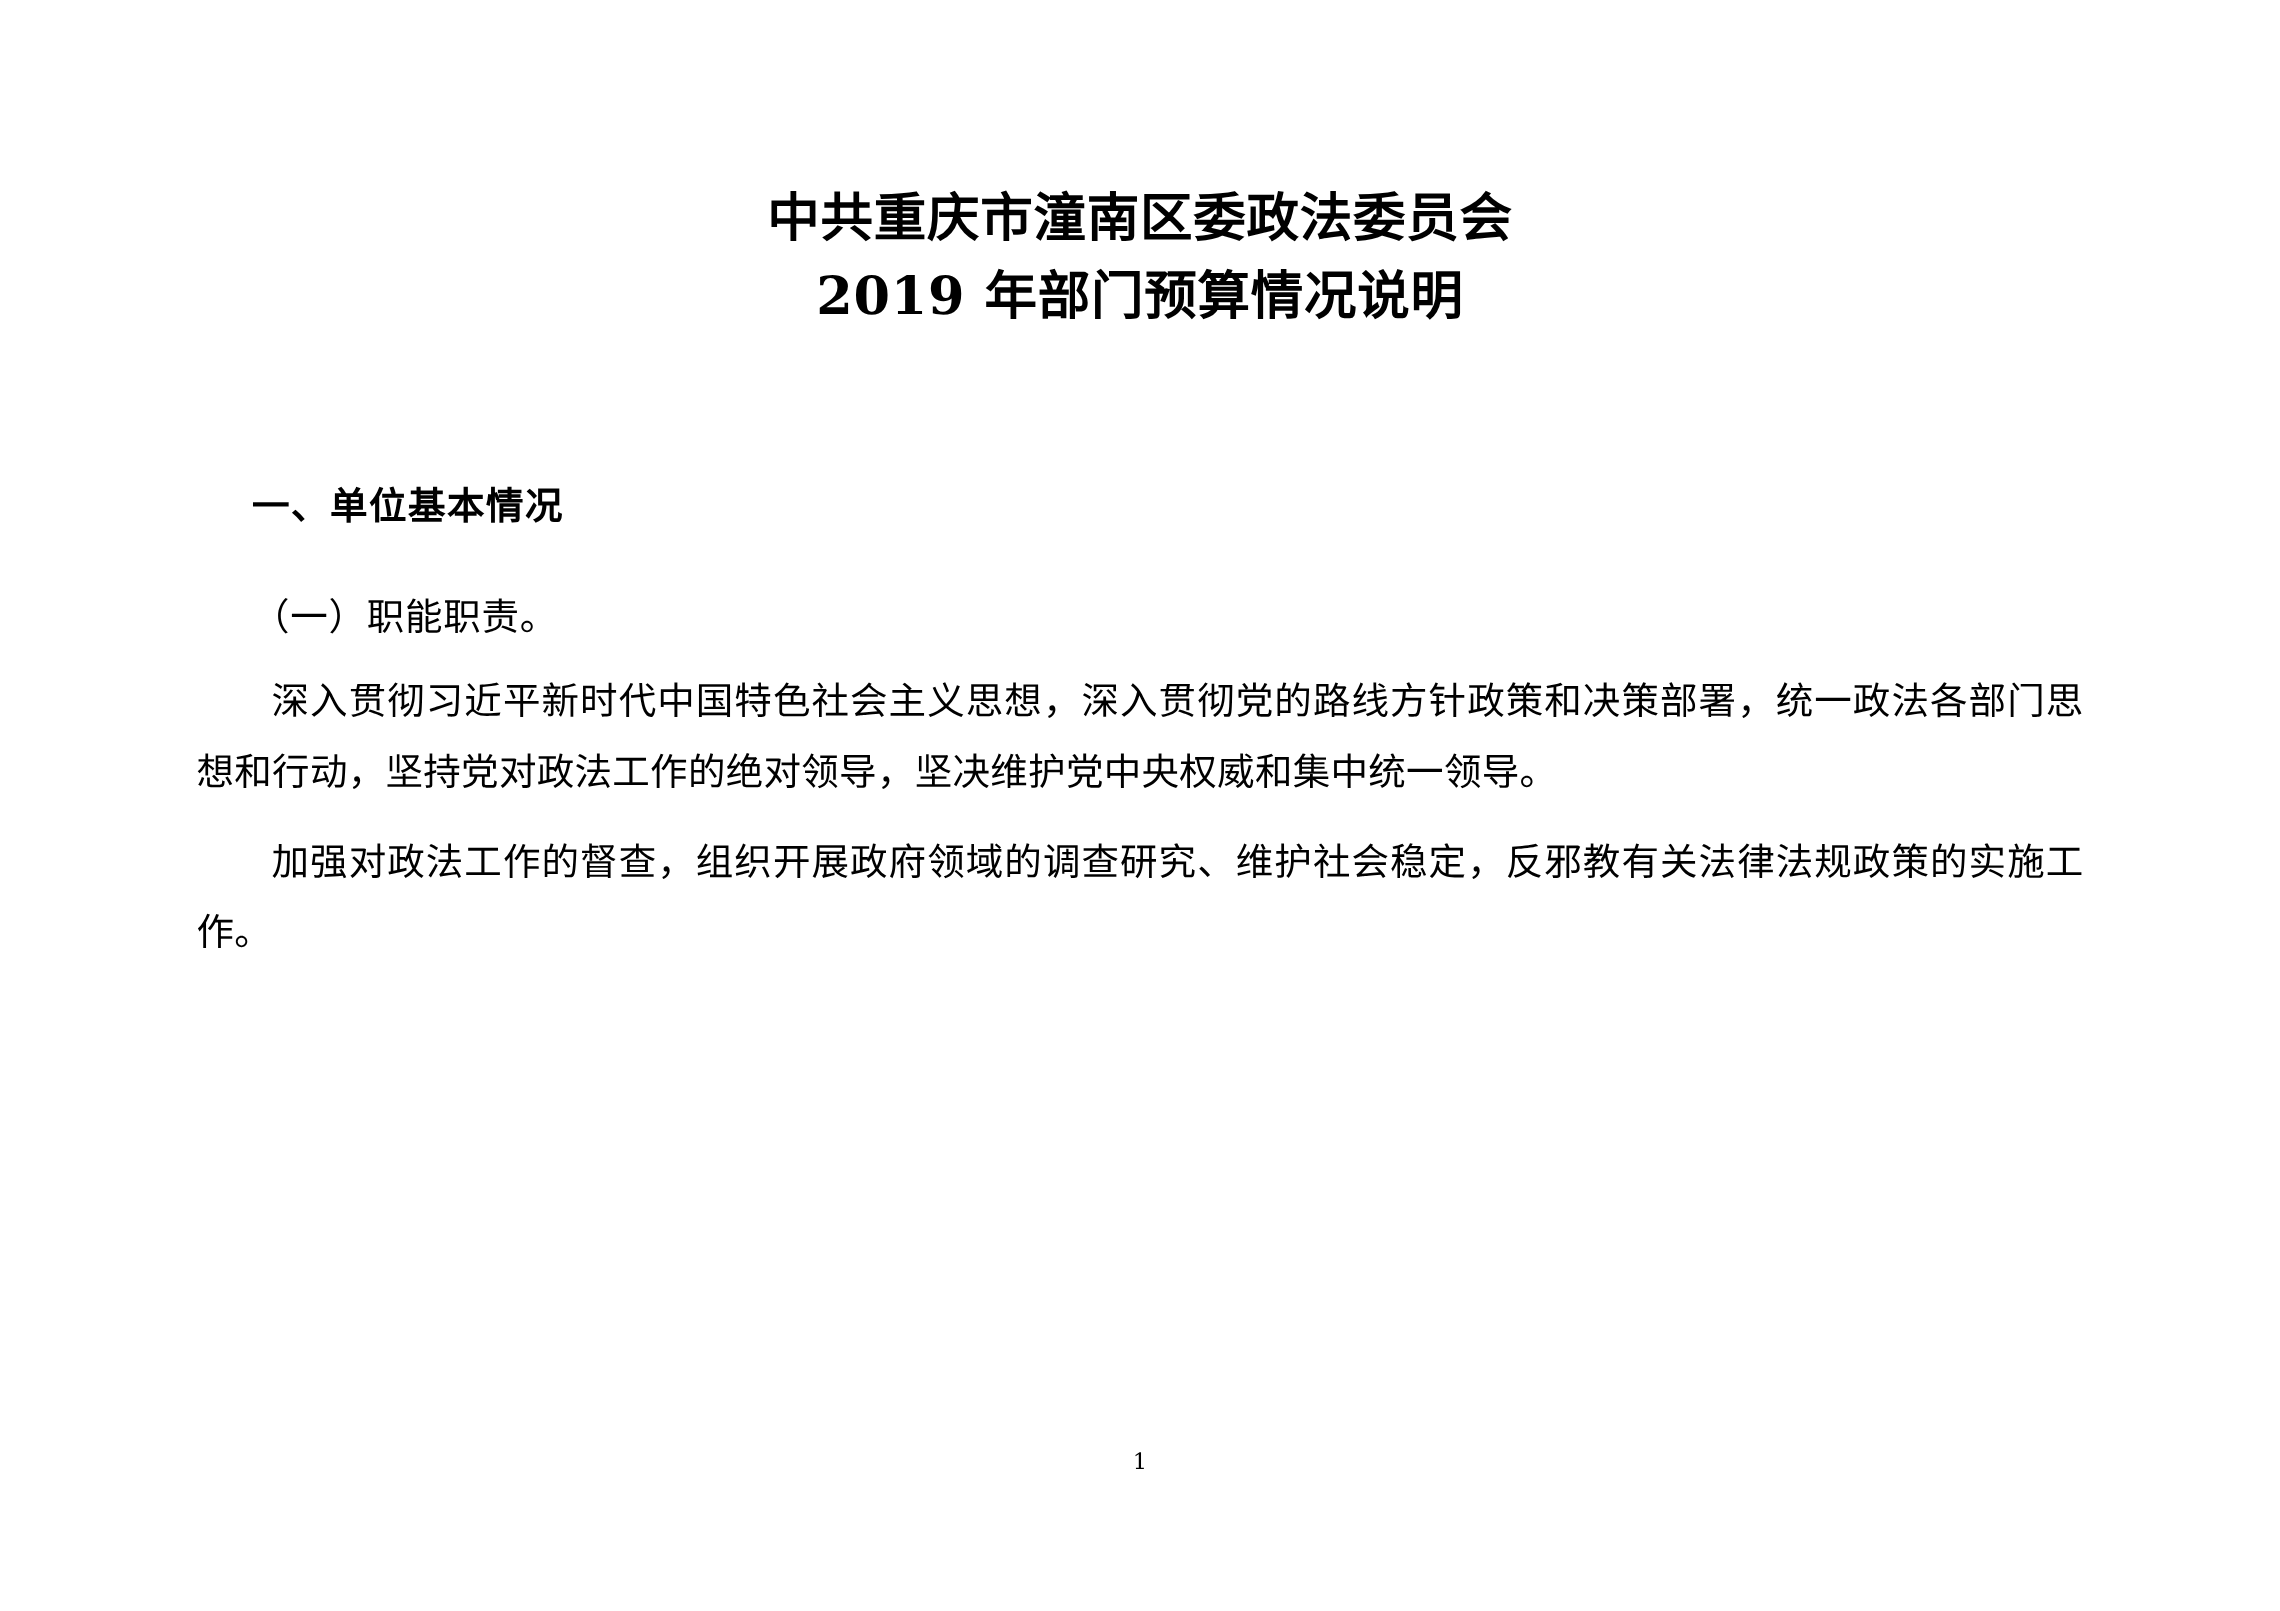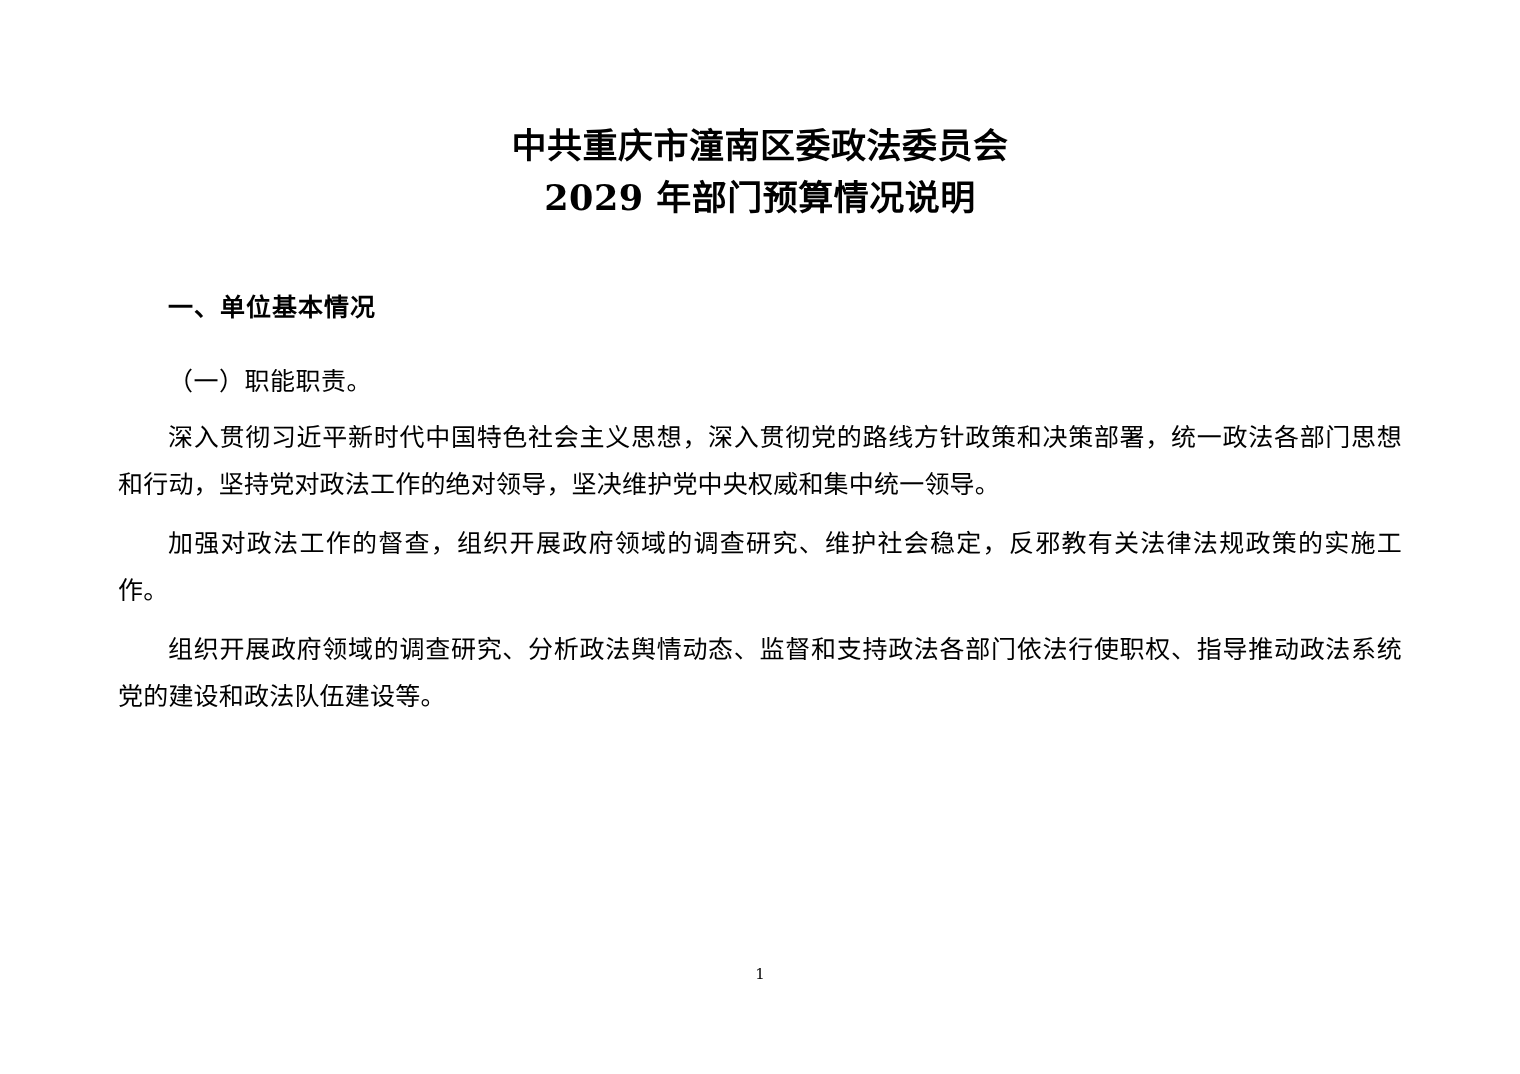--- a/index.html
+++ b/index.html
@@ -32,36 +32,36 @@
     text-align: center;
   }
   .title-line {
     font-family: "DejaVu Serif", "Liberation Serif", serif;
     font-weight: bold;
     font-size: 35px;
     line-height: 52px;
     letter-spacing: 0.5px;
   }
   .section-heading {
-    margin-top: 64px;
+    margin-top: 94px;
     font-weight: bold;
     font-size: 25px;
     line-height: 40px;
     text-indent: 50px;
     letter-spacing: 1px;
   }
   .sub-heading {
     margin-top: 34px;
     font-size: 25px;
     line-height: 40px;
     text-indent: 50px;
     letter-spacing: 0.5px;
   }
   p.para {
-    margin: 0;
+    margin: 13px;
     margin-top: 12px;
     font-size: 25px;
     line-height: 47px;
     text-indent: 50px;
     text-align: justify;
     text-justify: inter-ideograph;
     letter-spacing: 0.2px;
   }
   .page-number {
     position: absolute;
@@ -75,27 +75,26 @@
   }
 </style>
 </head>
 <body>
 
 <div class="page">
   <div class="doc-body">
 
     <div class="title-block">
       <div class="title-line">中共重庆市潼南区委政法委员会</div>
-      <div class="title-line">2029 年部门预算情况说明</div>
+      <div class="title-line">2019 年部门预算情况说明</div>
     </div>
 
     <div class="section-heading">一、单位基本情况</div>
 
     <div class="sub-heading">（一）职能职责。</div>
 
     <p class="para">深入贯彻习近平新时代中国特色社会主义思想，深入贯彻党的路线方针政策和决策部署，统一政法各部门思想和行动，坚持党对政法工作的绝对领导，坚决维护党中央权威和集中统一领导。</p>
     <p class="para">加强对政法工作的督查，组织开展政府领域的调查研究、维护社会稳定，反邪教有关法律法规政策的实施工作。</p>
-    <p class="para">组织开展政府领域的调查研究、分析政法舆情动态、监督和支持政法各部门依法行使职权、指导推动政法系统党的建设和政法队伍建设等。</p>
 
   </div>
 
   <div class="page-number">1</div>
 </div>
 
 </body></html>

